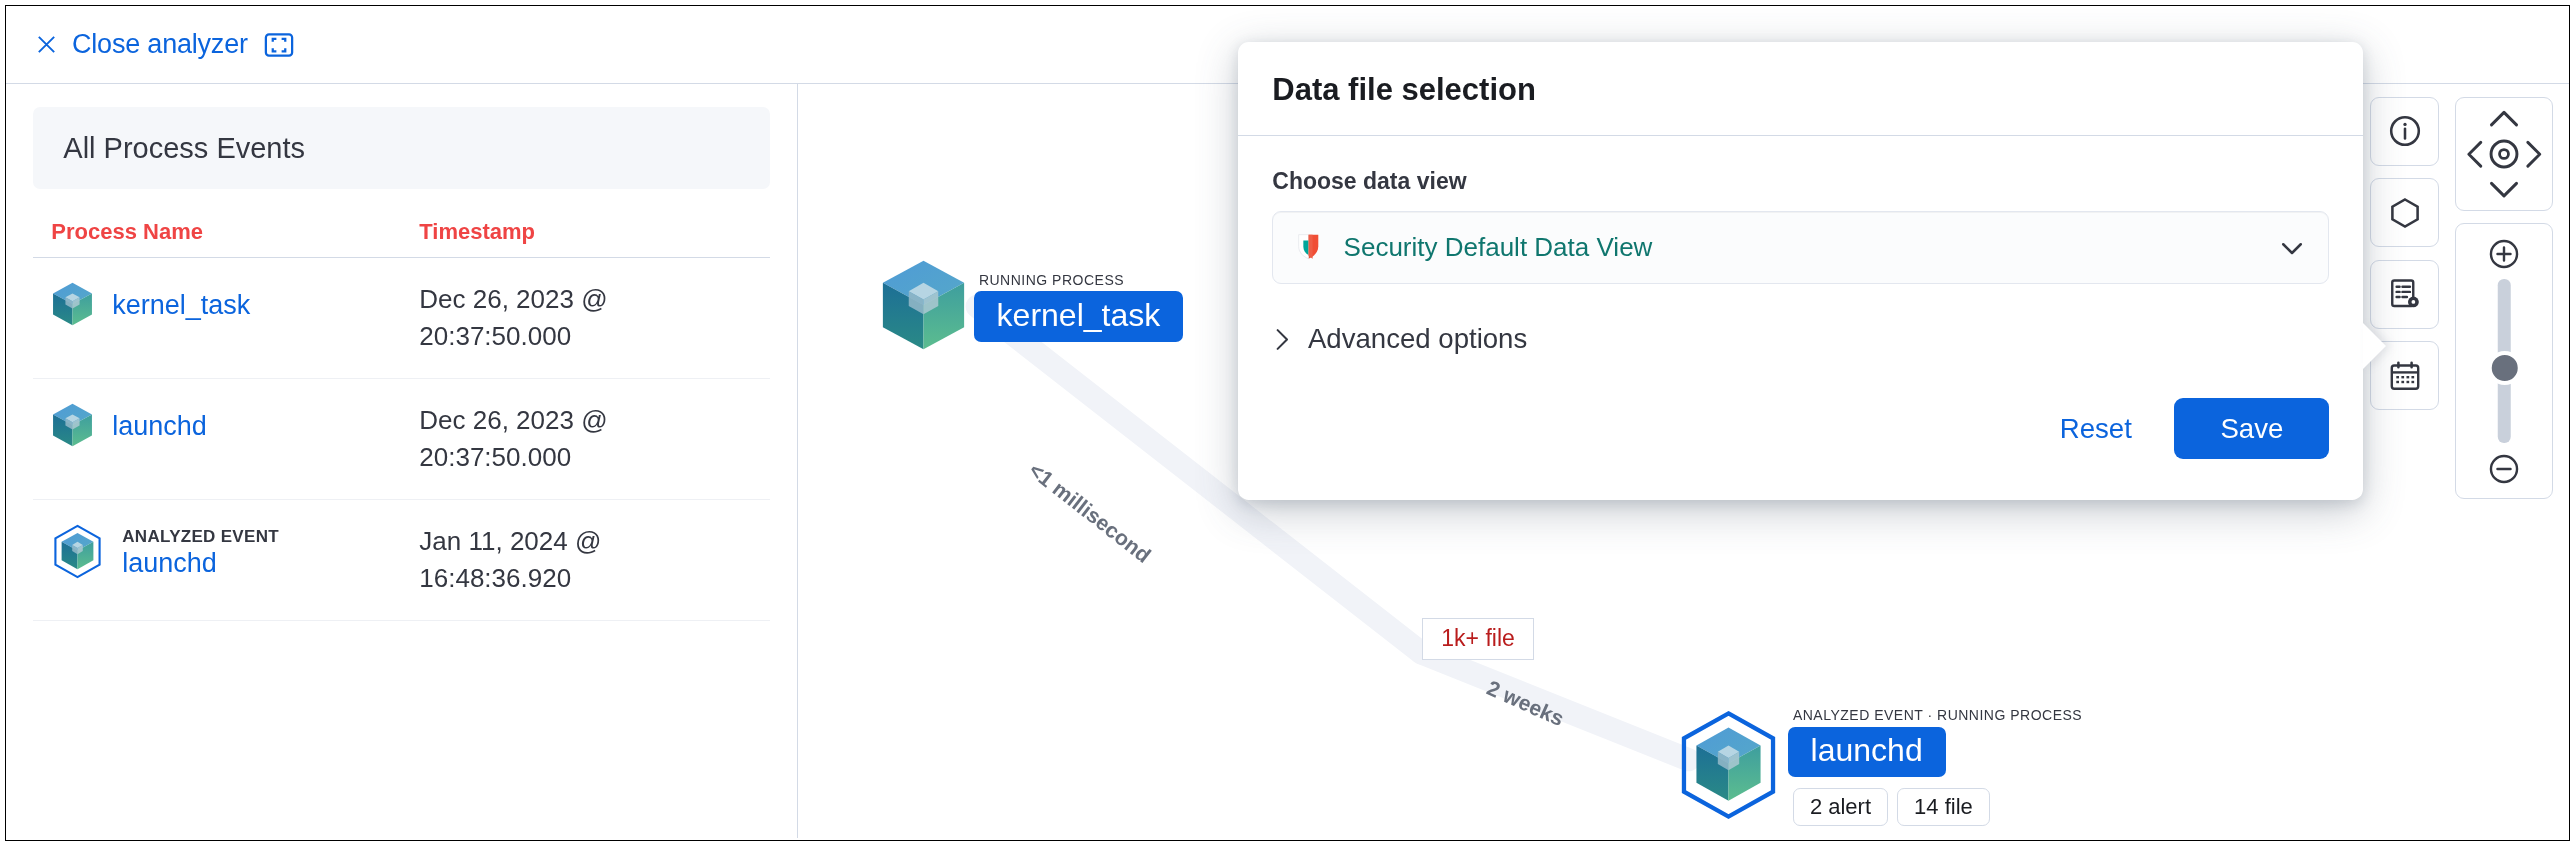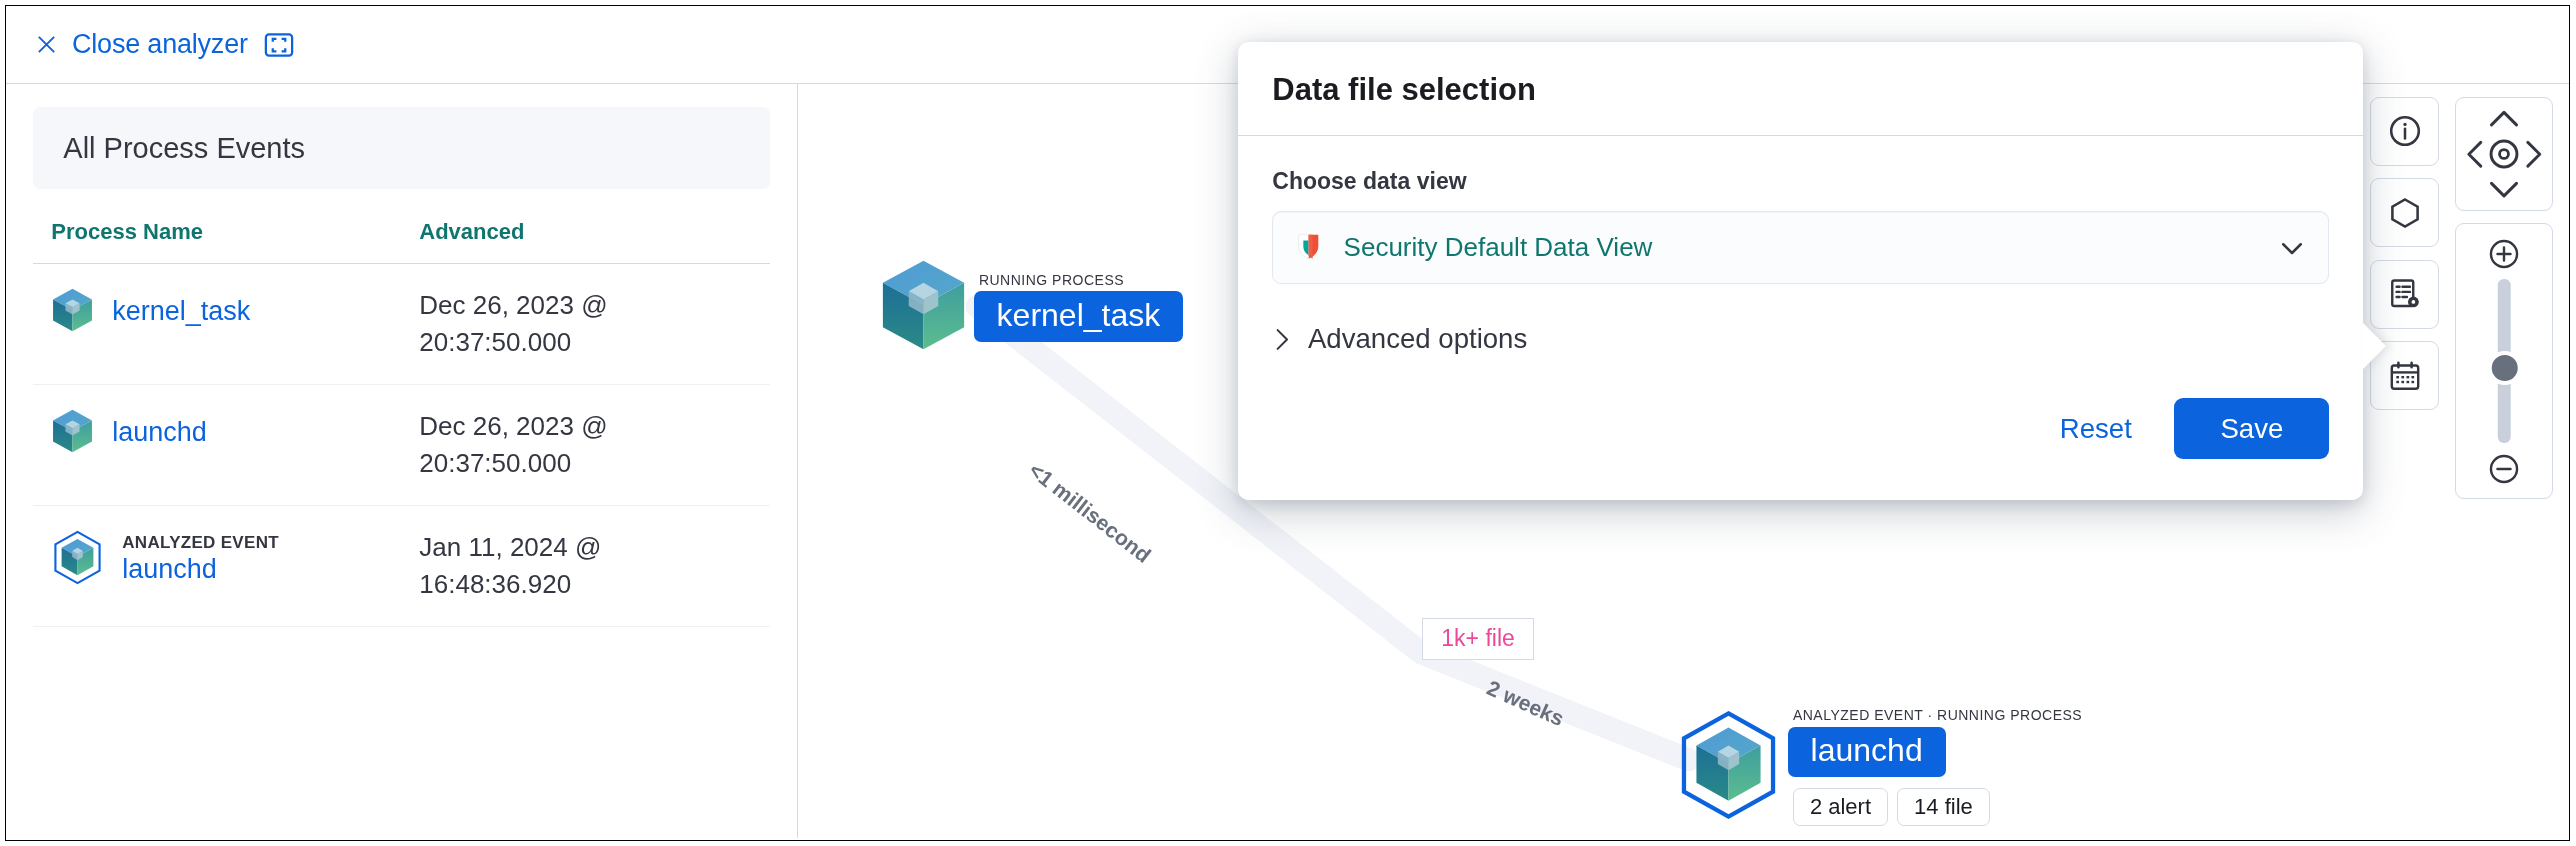--- a/index.html
+++ b/index.html
@@ -57,22 +57,22 @@
     display: flex; align-items: center;
     padding-left: 30px;
     margin-bottom: 30px;
   }
   .panel-header-title {
     font-size: 29px; font-weight: 400; color: #343741;
   }
   table.events { width: 100%; border-collapse: collapse; }
   table.events th {
     text-align: left;
-    font-size: 22px; font-weight: 700; color: #0f766e;
-    padding: 0 0 18px 18px;
+    font-size: 22px; font-weight: 700; color: #ef4444;
+    padding: 0 0 12px 18px;
     border-bottom: 1.8px solid #d3dae6;
   }
   table.events th.col-ts { padding-left: 23px; }
   table.events td {
     border-bottom: 1.8px solid #eef0f4;
     padding: 23px 0 23px 18px;
     vertical-align: top;
   }
   table.events td.col-ts { padding-left: 23px; width: 374px; }
   .proc-cell { display: flex; align-items: center; gap: 18px; }
@@ -121,21 +121,21 @@
     cursor: pointer; white-space: nowrap;
   }
   .edge-label {
     position: absolute;
     font-size: 21.3px; font-weight: 700; color: #69707d;
     white-space: nowrap;
   }
   .floating-pill {
     position: absolute;
     border: 1.8px solid #d3dae6; border-radius: 0;
-    background: #fff; color: #ec4899;
+    background: #fff; color: #b91c1c;
     font-size: 23px; padding: 6.2px 18px;
     cursor: pointer; white-space: nowrap;
   }
 
   
   .toolbar {
     position: absolute; right: 16px; top: 78px;
     display: flex; gap: 16px; align-items: flex-start;
     padding-top: 12.5px;
   }
@@ -270,21 +270,21 @@
 
   <div class="left-panel">
     <div class="panel-header">
       <span class="panel-header-title">All Process Events</span>
     </div>
 
     <table class="events">
       <thead>
         <tr>
           <th>Process Name</th>
-          <th class="col-ts">Advanced</th>
+          <th class="col-ts">Timestamp</th>
         </tr>
       </thead>
       <tbody>
 
         <tr>
           <td>
             <div class="proc-cell">
               <span class="cube-wrap">
                 <svg width="43" height="46" viewBox="0 0 48 52">
                   <defs>

